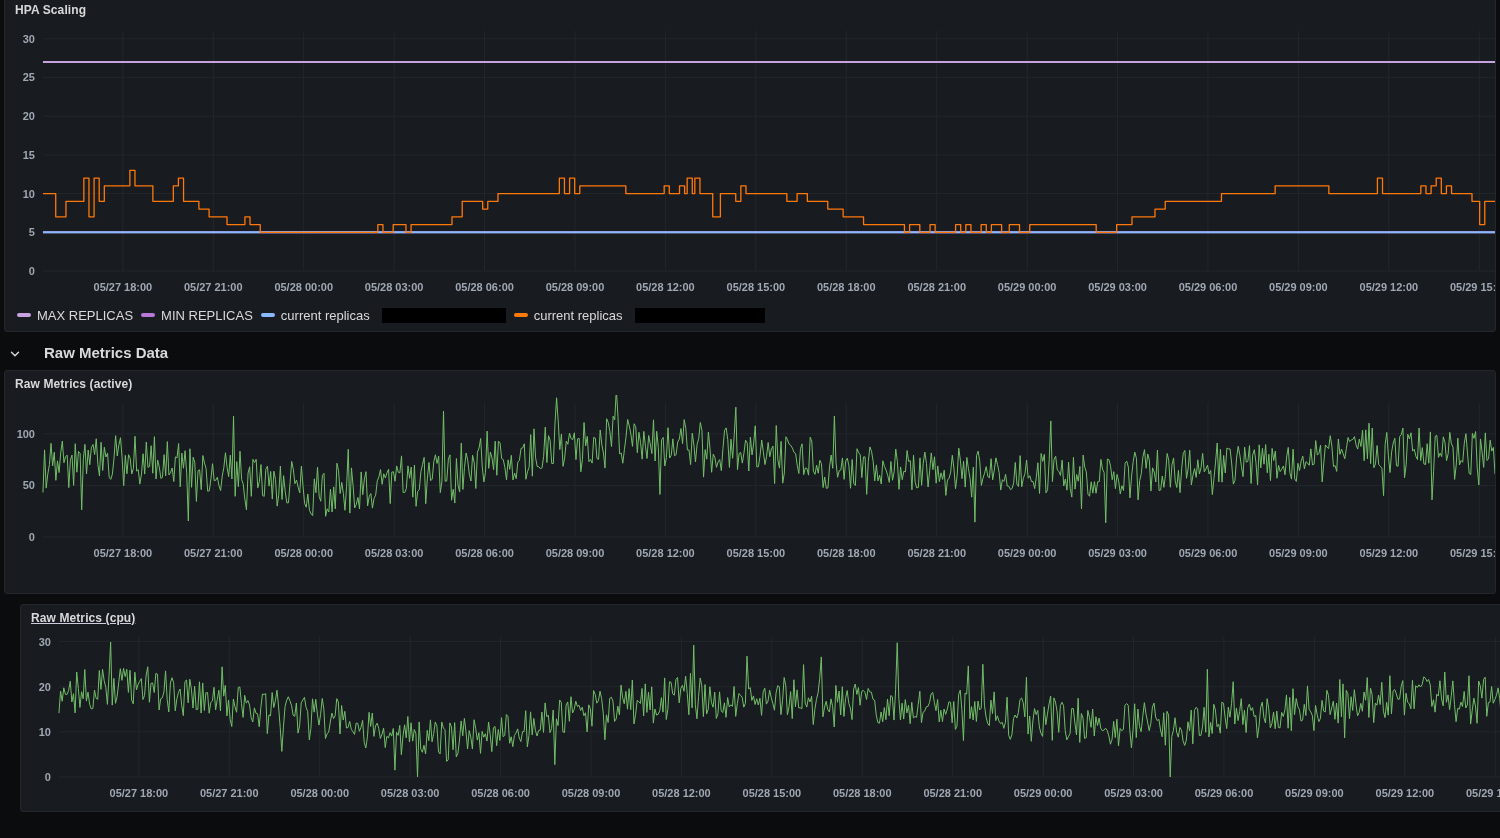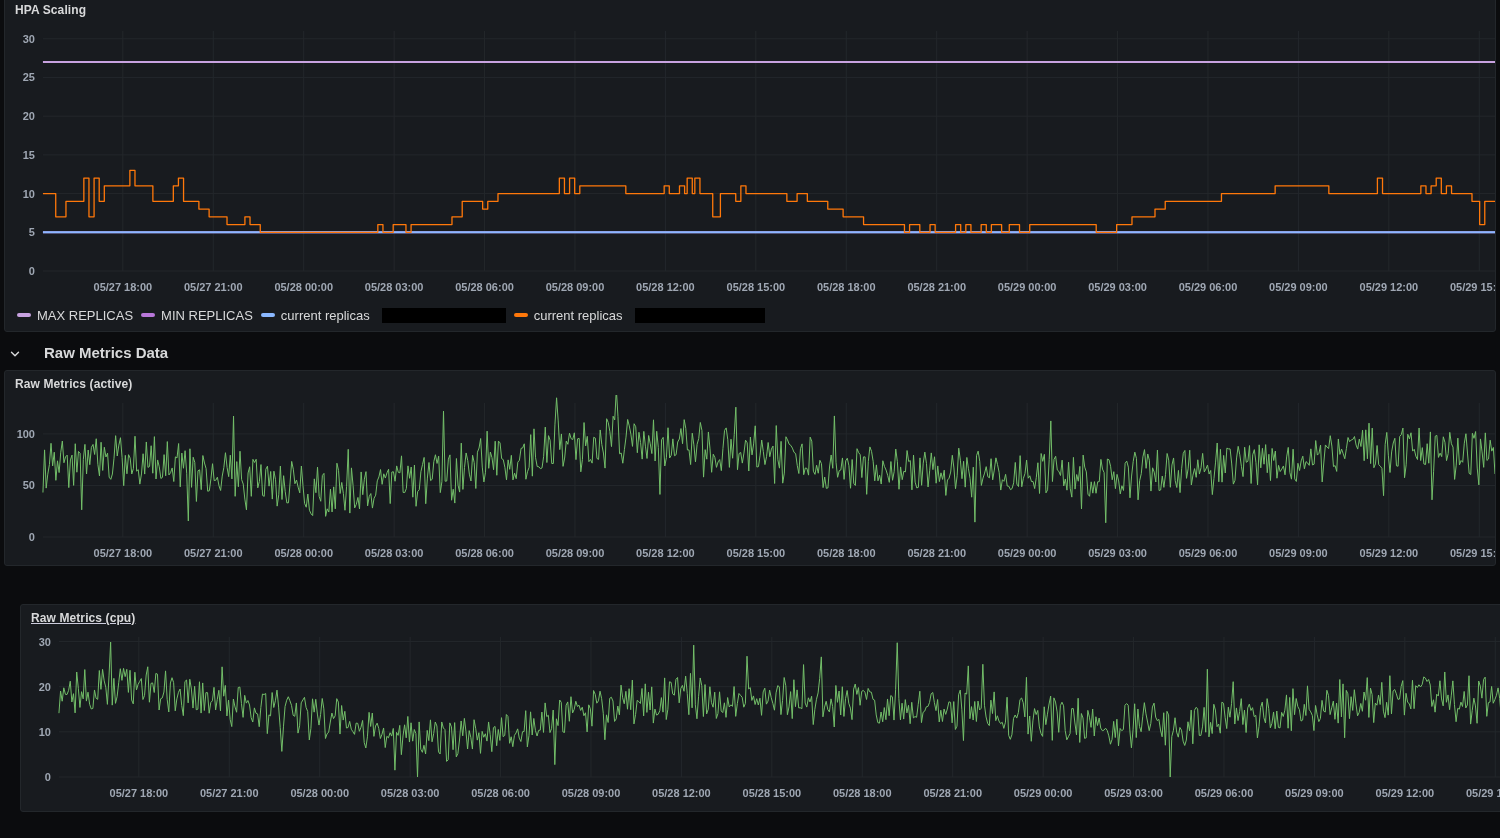--- a/index.html
+++ b/index.html
@@ -163,21 +163,21 @@
 
   <div class="row-header" style="left:10px; top:344px;gap:24px;">
     <span class="chev">
       <svg width="10" height="10" viewBox="0 0 10 10">
         <path d="M1.5 3.2 L5 6.8 L8.5 3.2" fill="none" stroke="#d8d9da" stroke-width="1.4" stroke-linecap="round" stroke-linejoin="round"></path>
       </svg>
     </span>
     <span>Raw Metrics Data</span>
   </div>
 
-  <div class="panel" style="left:4px; top:370px; width:1492px; height:196px;">
+  <div class="panel" style="left:4px; top:370px; width:1492px; height:224px;">
     <div class="panel-title">Raw Metrics (active)</div>
     <div class="plot-wrap" style="top:24px; height:176px;">
       <svg class="plot-svg" id="svg-active" viewBox="0 0 1492 176" preserveAspectRatio="none" clip-path="none">
           <line x1="38" y1="142" x2="1492" y2="142" stroke="#23272b" stroke-width="1" shape-rendering="crispEdges"></line>
           <text x="30" y="146" class="ytick">0</text>
           <line x1="38" y1="90.46153846153845" x2="1492" y2="90.46153846153845" stroke="#23272b" stroke-width="1" shape-rendering="crispEdges"></line>
           <text x="30" y="94.46153846153845" class="ytick">50</text>
           <line x1="38" y1="38.92307692307692" x2="1492" y2="38.92307692307692" stroke="#23272b" stroke-width="1" shape-rendering="crispEdges"></line>
           <text x="30" y="42.92307692307692" class="ytick">100</text>
           <line x1="118" y1="8" x2="118" y2="142" stroke="#23272b" stroke-width="1" shape-rendering="crispEdges"></line>

